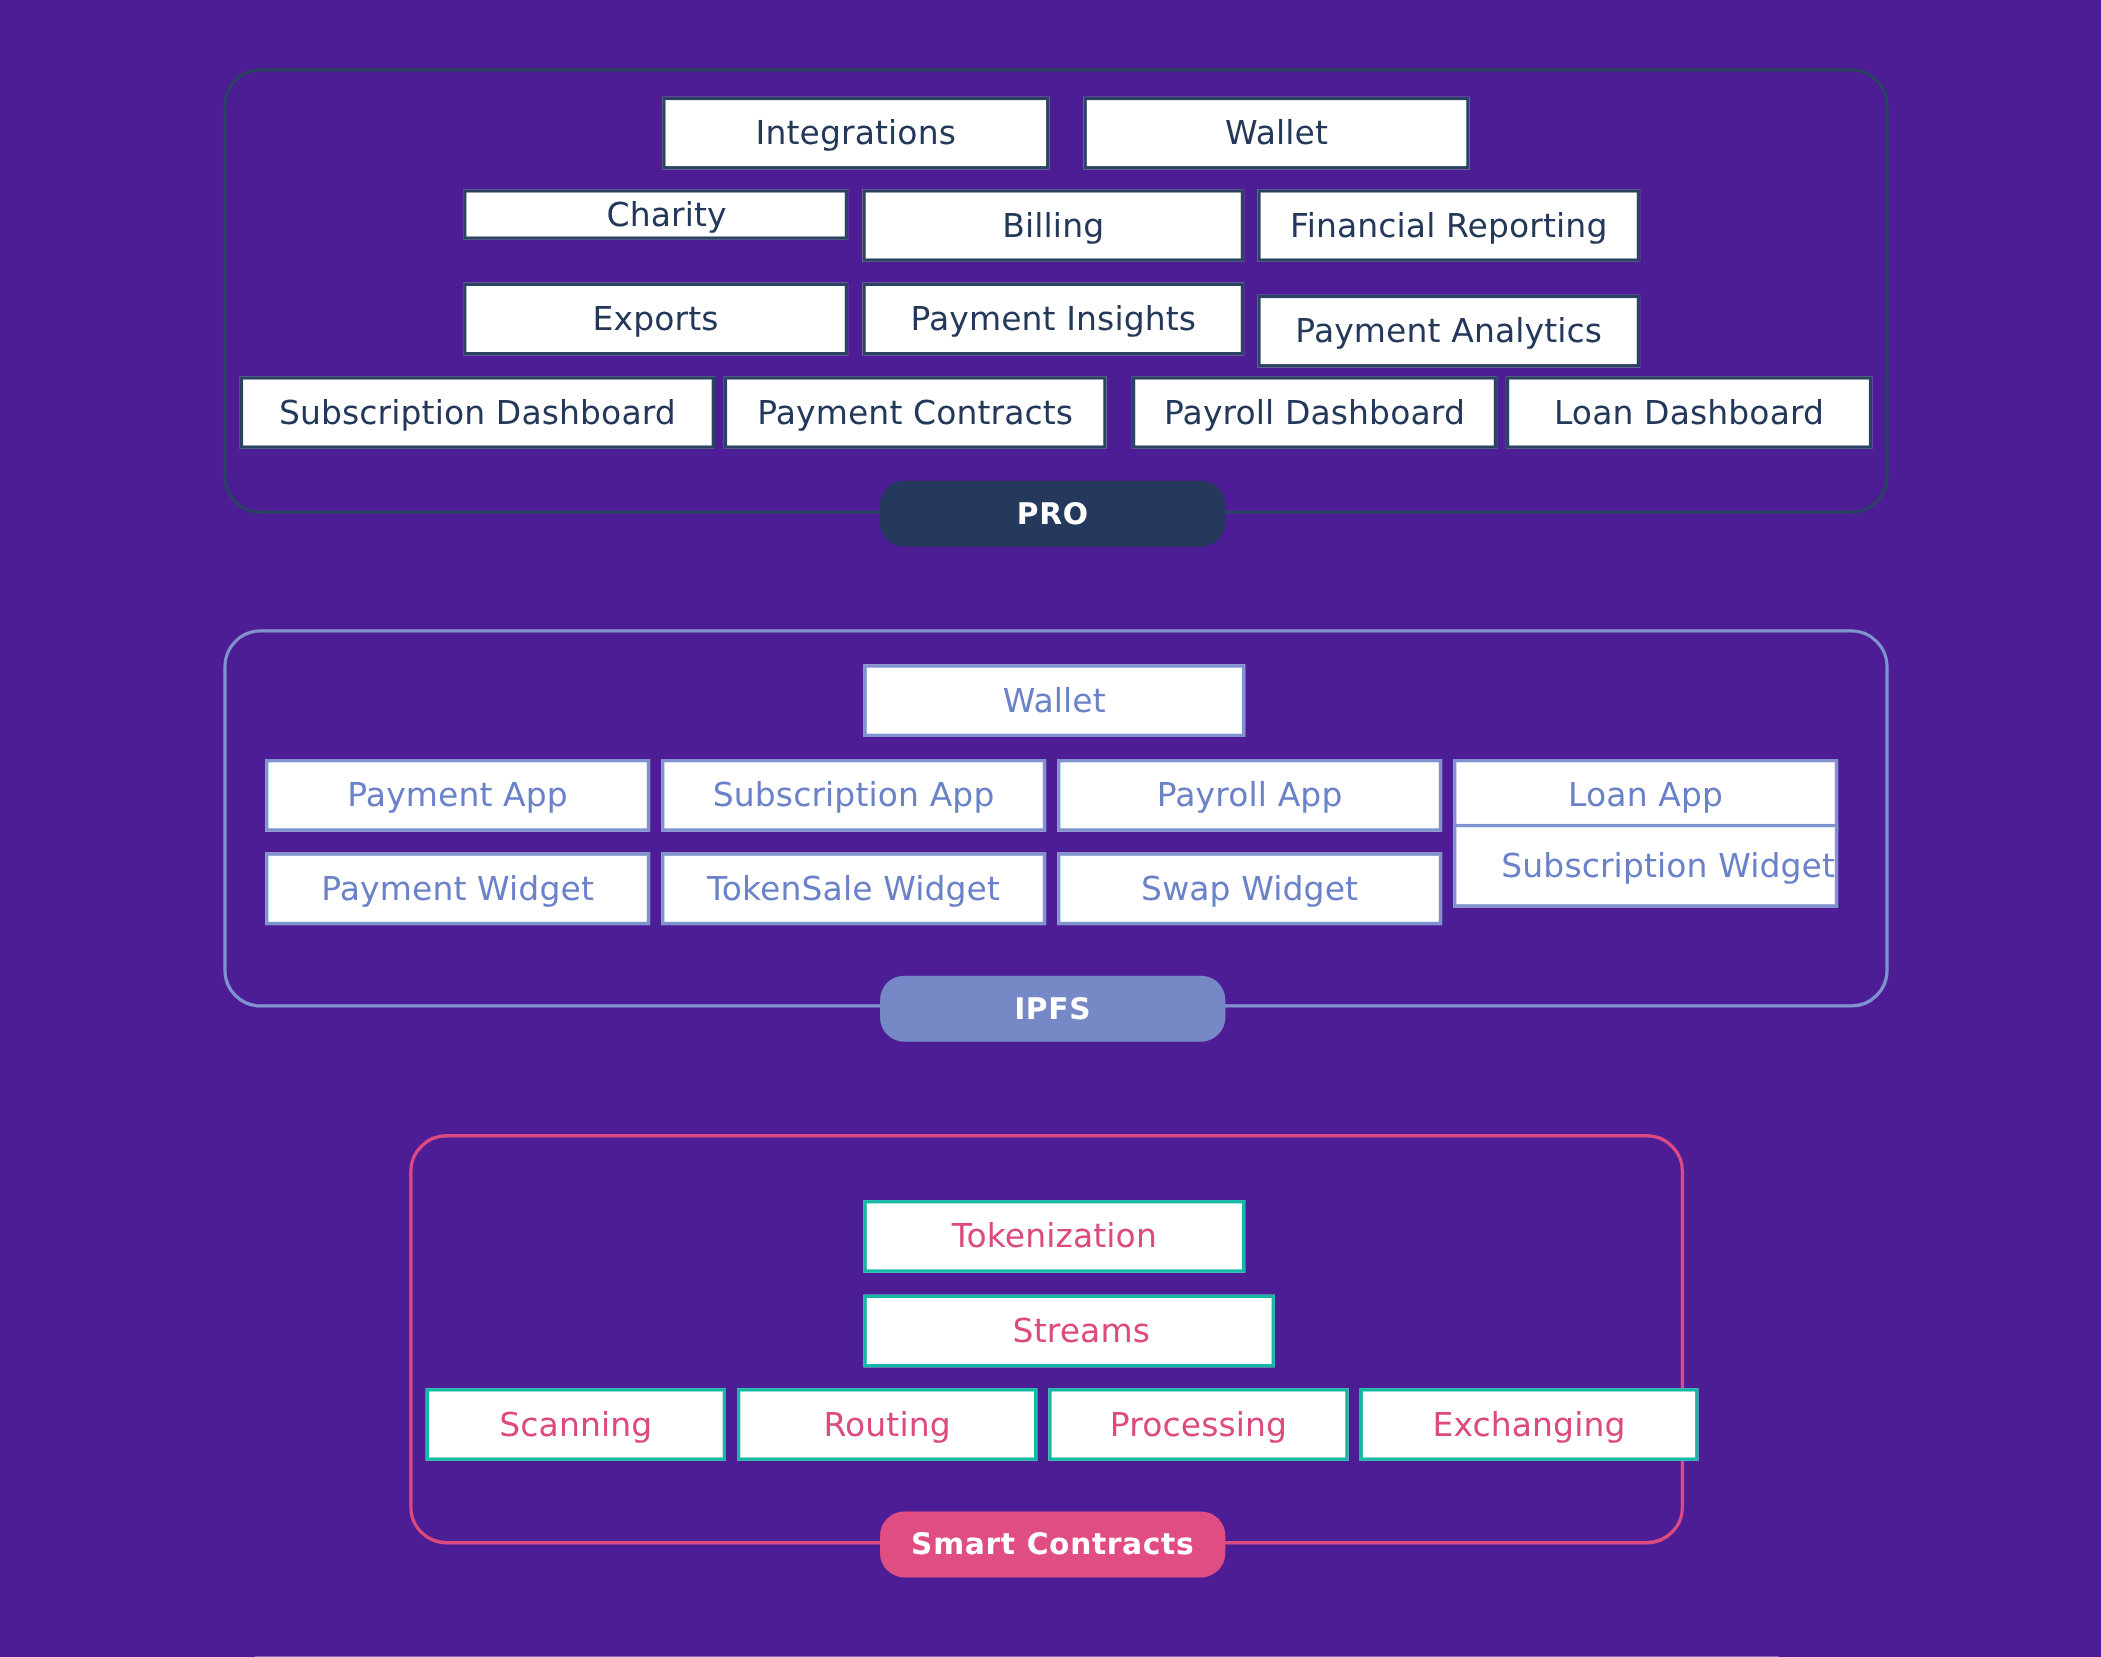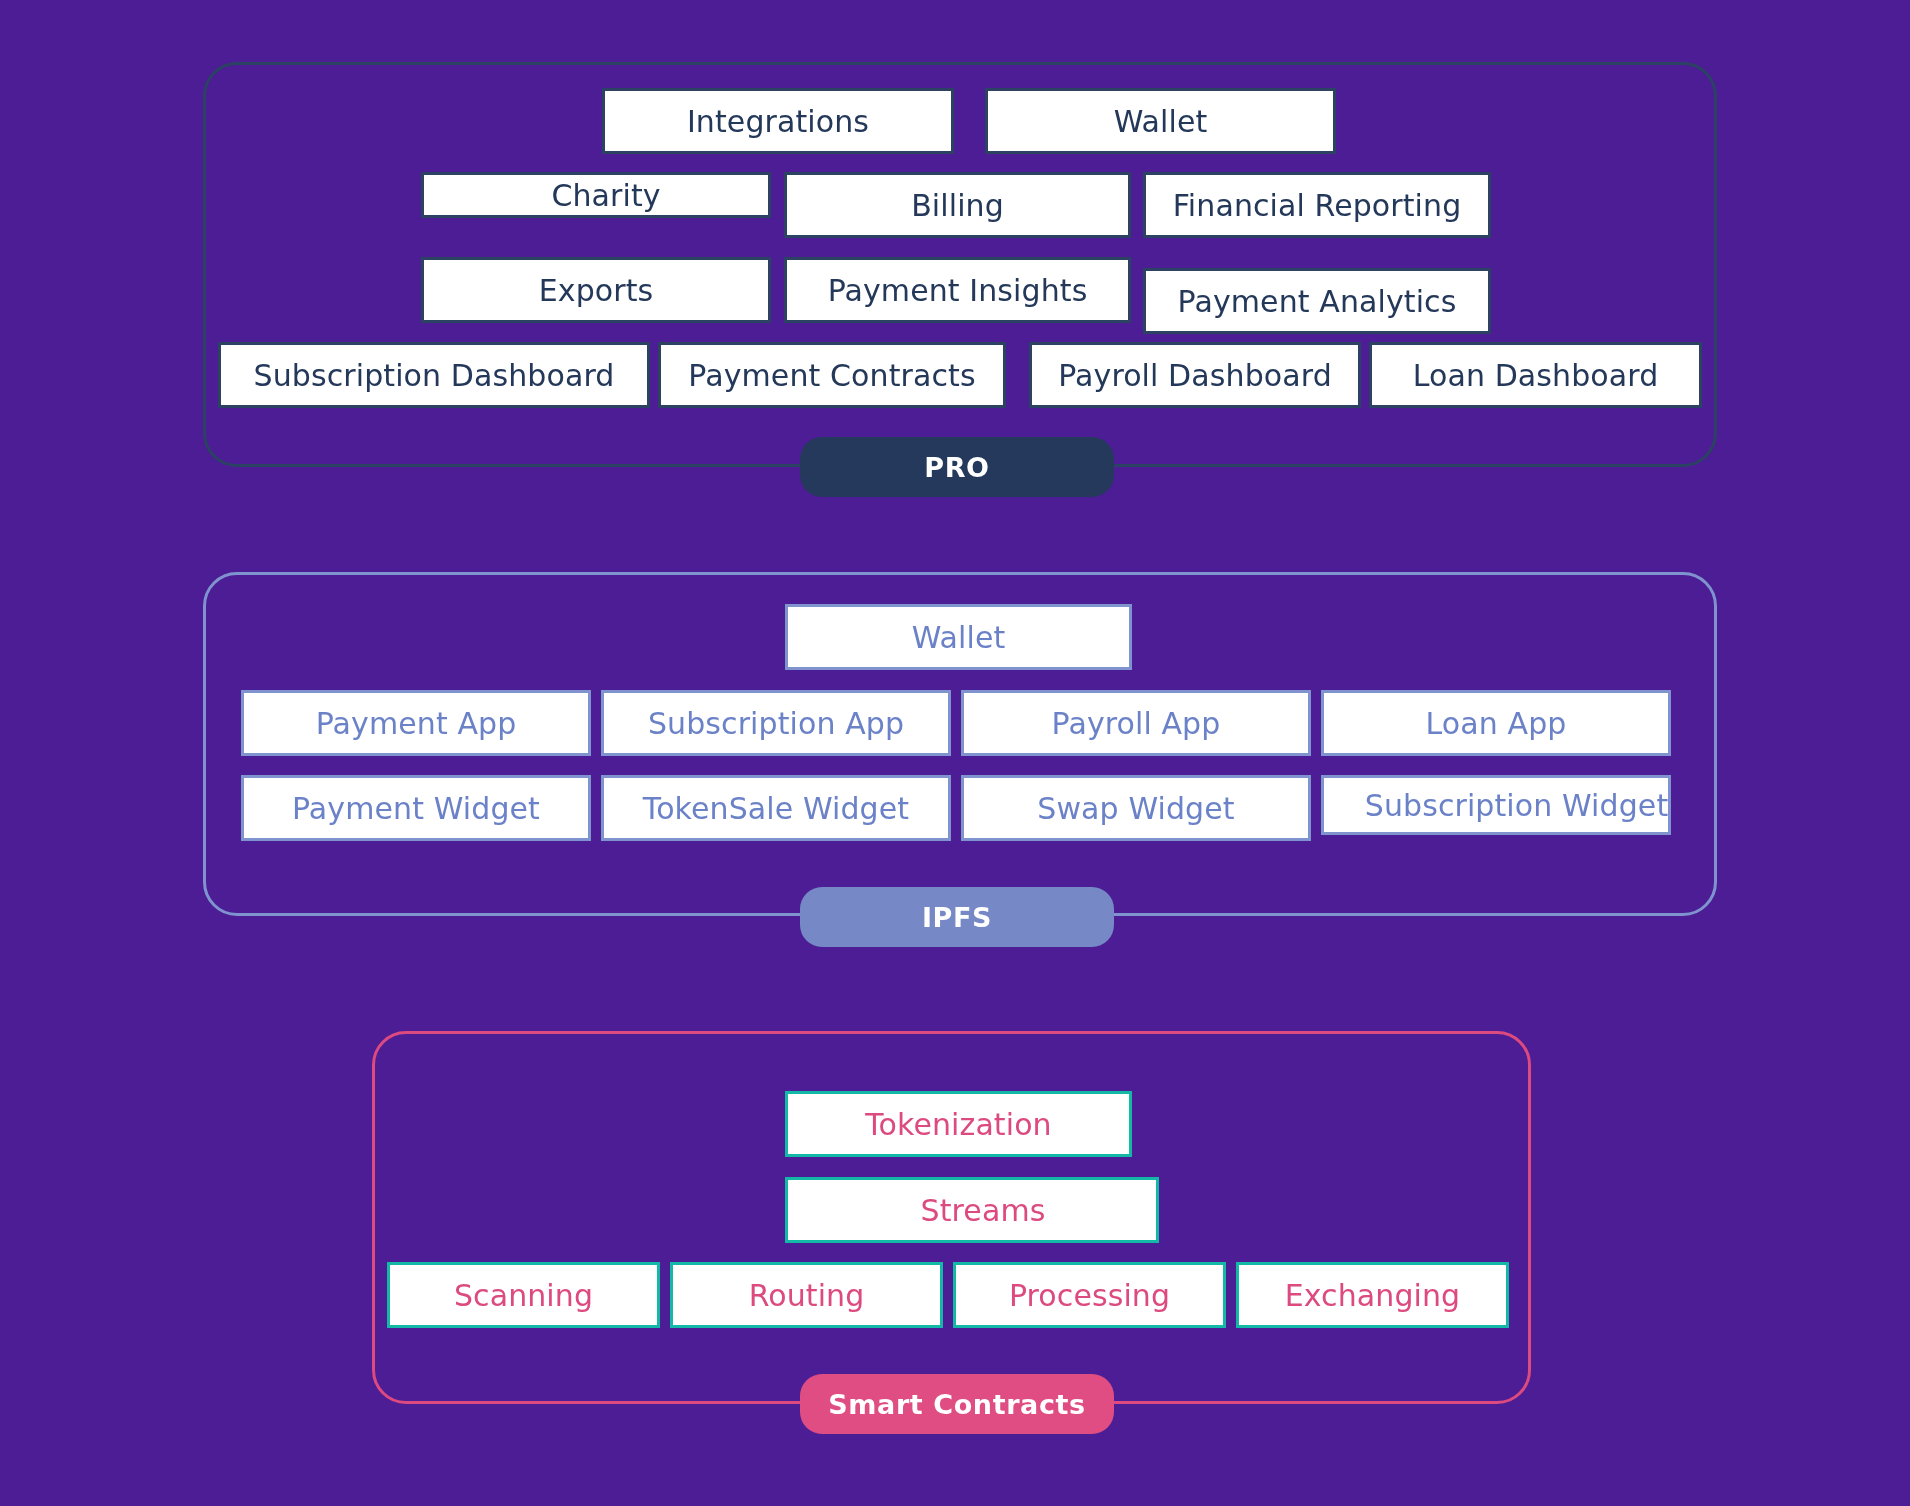--- a/index.html
+++ b/index.html
@@ -108,30 +108,30 @@
   <div class="node ipfs" style="left:785px; top:604px; width:347px; height:66px;">Wallet</div>
 
   <div class="node ipfs" style="left:241px; top:690px; width:350px; height:66px;">Payment App</div>
   <div class="node ipfs" style="left:601px; top:690px; width:350px; height:66px;">Subscription App</div>
   <div class="node ipfs" style="left:961px; top:690px; width:350px; height:66px;">Payroll App</div>
   <div class="node ipfs" style="left:1321px; top:690px; width:350px; height:66px;">Loan App</div>
 
   <div class="node ipfs" style="left:241px; top:775px; width:350px; height:66px;">Payment Widget</div>
   <div class="node ipfs" style="left:601px; top:775px; width:350px; height:66px;">TokenSale Widget</div>
   <div class="node ipfs" style="left:961px; top:775px; width:350px; height:66px;">Swap Widget</div>
-  <div class="node ipfs" style="left:1321px; top:775px; width:350px; height:60px;padding-left:41px;">Subscription Widget</div>
+  <div class="node ipfs" style="left:1321px; top:749px; width:350px; height:76px;padding-left:41px;">Subscription Widget</div>
 
   <div class="badge badge-ipfs" style="left:800px; top:887px; width:314px; height:60px;">IPFS</div>
 
   <div class="layer-panel layer-chain" style="left:372px; top:1031px; width:1159px; height:373px;"></div>
 
   <div class="node chain" style="left:785px; top:1091px; width:347px; height:66px;">Tokenization</div>
 
   <div class="node chain" style="left:785px; top:1177px; width:374px; height:66px;padding-left:22px;">Streams</div>
 
   <div class="node chain" style="left:387px; top:1262px; width:273px; height:66px;">Scanning</div>
   <div class="node chain" style="left:670px; top:1262px; width:273px; height:66px;">Routing</div>
   <div class="node chain" style="left:953px; top:1262px; width:273px; height:66px;">Processing</div>
-  <div class="node chain" style="left:1236px; top:1262px; width:273px; height:66px;text-align:center;">Exchanging</div>
+  <div class="node chain" style="left:1236px; top:1262px; width:308px; height:66px;text-align:center;">Exchanging</div>
 
   <div class="badge badge-chain" style="left:800px; top:1374px; width:314px; height:60px;">Smart Contracts</div>
 
 </div>
 
 </body></html>

